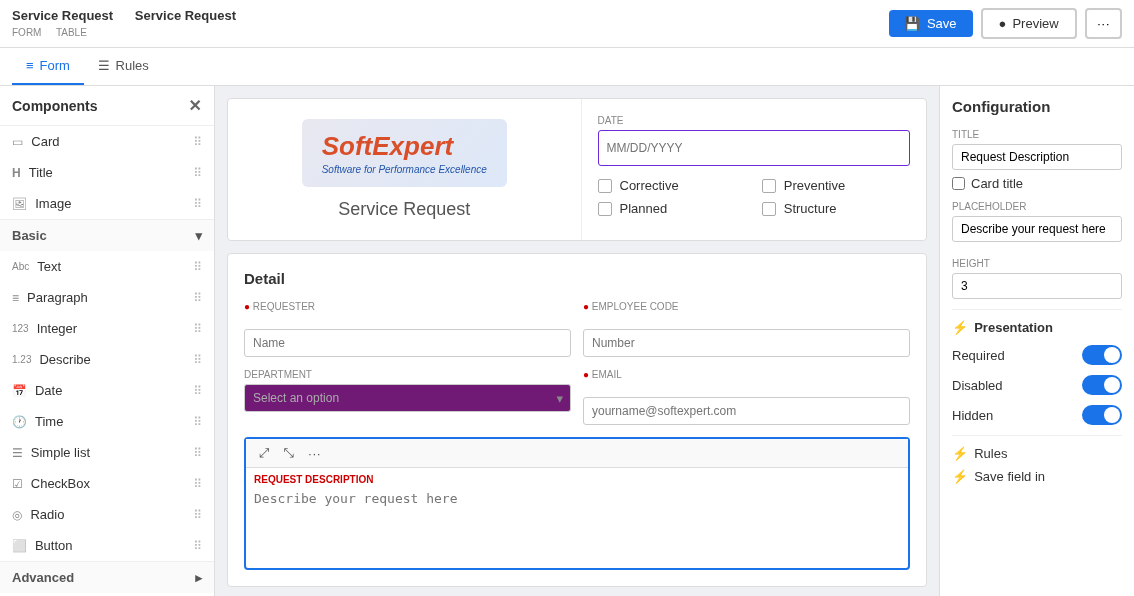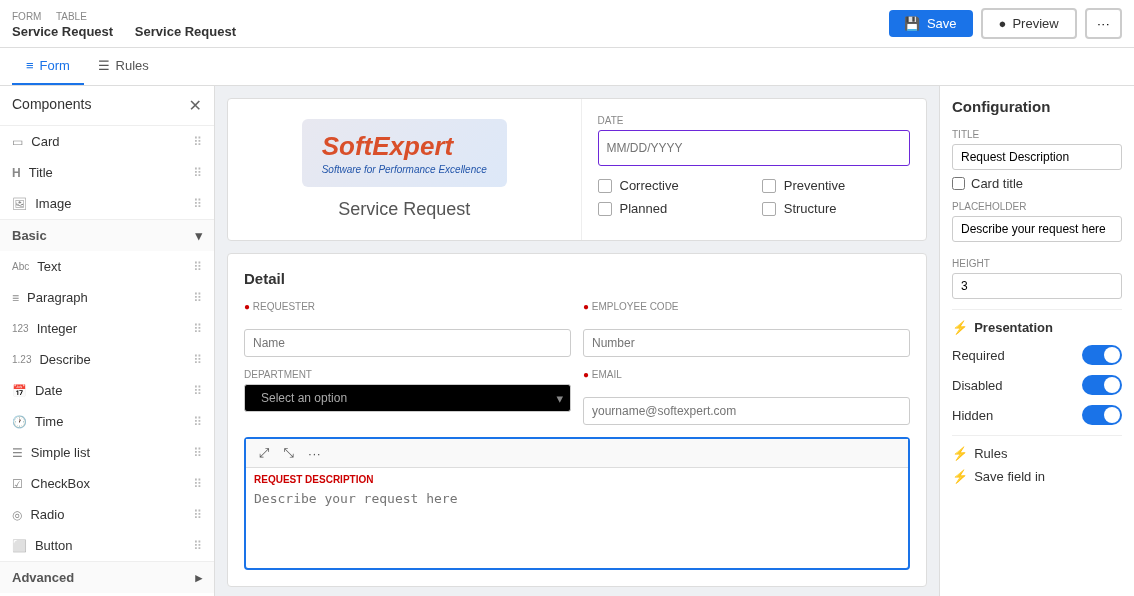--- a/index.html
+++ b/index.html
@@ -16,21 +16,21 @@
     
     .tabs-bar { background: #fff; border-bottom: 1px solid #ddd; display: flex; align-items: center; padding: 0 12px; height: 38px; }
     .tab { display: flex; align-items: center; gap: 6px; padding: 0 14px; height: 100%; cursor: pointer; border-bottom: 2px solid transparent; font-size: 13px; color: #555; }
     .tab.active { border-bottom: 2px solid #1a73e8; color: #1a73e8; }
 
     
     .main-layout { display: flex; height: calc(596px - 86px); }
 
     
     .sidebar { width: 215px; background: #fff; border-right: 1px solid #ddd; overflow-y: auto; flex-shrink: 0; }
-    .sidebar-header { display: flex; justify-content: space-between; padding: 10px 12px; font-weight: normal; font-size: 14px; border-bottom: 1px solid #eee; }
+    .sidebar-header { display: flex; align-items: center; justify-content: space-between; padding: 10px 12px; font-weight: bold; font-size: 14px; border-bottom: 1px solid #eee; }
     .sidebar-item { display: flex; align-items: center; justify-content: space-between; padding: 8px 12px; cursor: pointer; font-size: 13px; }
     .sidebar-item-left { display: flex; align-items: center; gap: 8px; }
     .drag-handle { color: #bbb; font-size: 12px; cursor: grab; }
     .section-header { display: flex; align-items: center; justify-content: space-between; padding: 8px 12px; font-weight: bold; color: #555; border-top: 1px solid #eee; background: #fafafa; }
 
     
     .canvas { flex: 1; overflow-y: auto; padding: 12px; background: #eef0f3; }
     .form-card { background: #fff; border: 1px solid #ddd; border-radius: 4px; margin-bottom: 12px; }
     .form-card-header { display: flex; gap: 0; }
     .date-label { font-size: 10px; color: #888; text-transform: uppercase; margin-bottom: 4px; }
@@ -40,21 +40,21 @@
     .cb { width: 14px; height: 14px; border: 1px solid #aaa; border-radius: 2px; }
 
     
     .detail-card { background: #fff; border: 1px solid #ddd; border-radius: 4px; padding: 16px; }
     .detail-title { font-size: 15px; font-weight: bold; margin-bottom: 14px; color: #333; }
     .form-row { display: flex; gap: 12px; margin-bottom: 12px; }
     .form-field { flex: 1; }
     .field-label { font-size: 10px; color: #888; text-transform: uppercase; margin-bottom: 4px; }
     .field-input { width: 100%; border: 1px solid #ccc; border-radius: 3px; padding: 6px 8px; font-size: 12px; color: #aaa; margin-top: 13px; }
     .field-select-wrap { position: relative; }
-    .field-select-wrap select { width: 100%; border: 1px solid #ccc; border-radius: 3px; padding: 6px 16px; font-size: 12px; color: #aaa; appearance: none; background: #000000; }
+    .field-select-wrap select { width: 100%; border: 1px solid #ccc; border-radius: 3px; padding: 6px 8px; font-size: 12px; color: #aaa; appearance: none; background: #701a75; }
     .select-arrow { position: absolute; right: 8px; top: 50%; transform: translateY(-50%); pointer-events: none; color: #888; }
 
     
     .textarea-card { background: #fff; border: 2px solid #1a73e8; border-radius: 4px; padding: 0; position: relative; }
     .textarea-toolbar { display: flex; align-items: center; gap: 4px; padding: 4px 8px; border-bottom: 1px solid #ddd; background: #f9f9f9; }
     .toolbar-btn { background: none; border: none; cursor: pointer; padding: 2px 5px; color: #555; font-size: 13px; }
     .textarea-label { font-size: 10px; color: #cc0000; text-transform: uppercase; padding: 6px 8px 0; font-weight: bold; }
     .textarea-inner { width: 100%; border: none; outline: none; resize: none; padding: 6px 8px; font-size: 13px; color: #aaa; height: 80px; background: transparent; }
 
     
@@ -80,28 +80,28 @@
     .se-tagline { font-size: 10px; color: #2255aa; margin-top: 2px; font-style: italic; }
 
     .close-icon { font-size: 16px; cursor: pointer; color: #666; }
   </style>
 </head>
 <body>
 
 <div class="top-bar">
   <div class="top-bar-left">
     <div>
+      <span style="font-weight:bold;font-size:13px;">Service Request</span>
+      &nbsp;&nbsp;&nbsp;&nbsp;
+      <span style="font-weight:bold;font-size:13px;">Service Request</span>
+    </div>
+    <div>
       <span style="font-size:10px;color:#888;text-transform:uppercase;">FORM</span>
       &nbsp;&nbsp;
       <span style="font-size:10px;color:#888;text-transform:uppercase;">TABLE</span>
-    </div>
-    <div>
-      <span style="font-weight:bold;font-size:13px;">Service Request</span>
-      &nbsp;&nbsp;&nbsp;&nbsp;
-      <span style="font-weight:bold;font-size:13px;">Service Request</span>
     </div>
   </div>
   <div class="top-bar-right">
     <button class="btn-save">
       <span>💾</span>
       <span>Save</span>
     </button>
     <button class="btn-preview">
       <span>●</span>
       <span>Preview</span>

